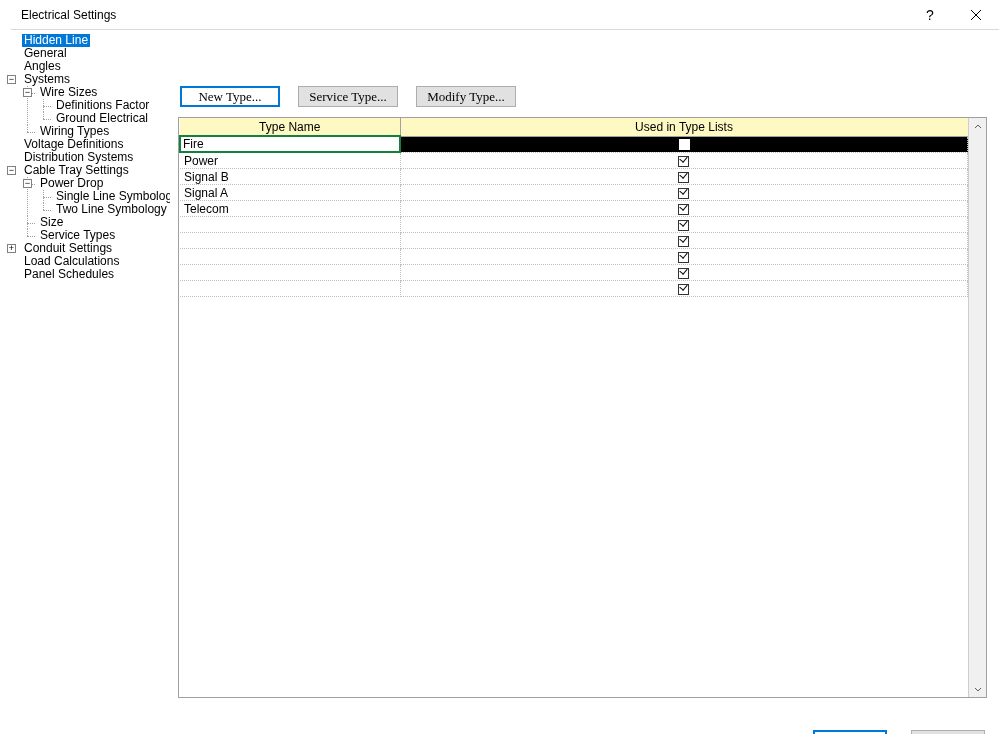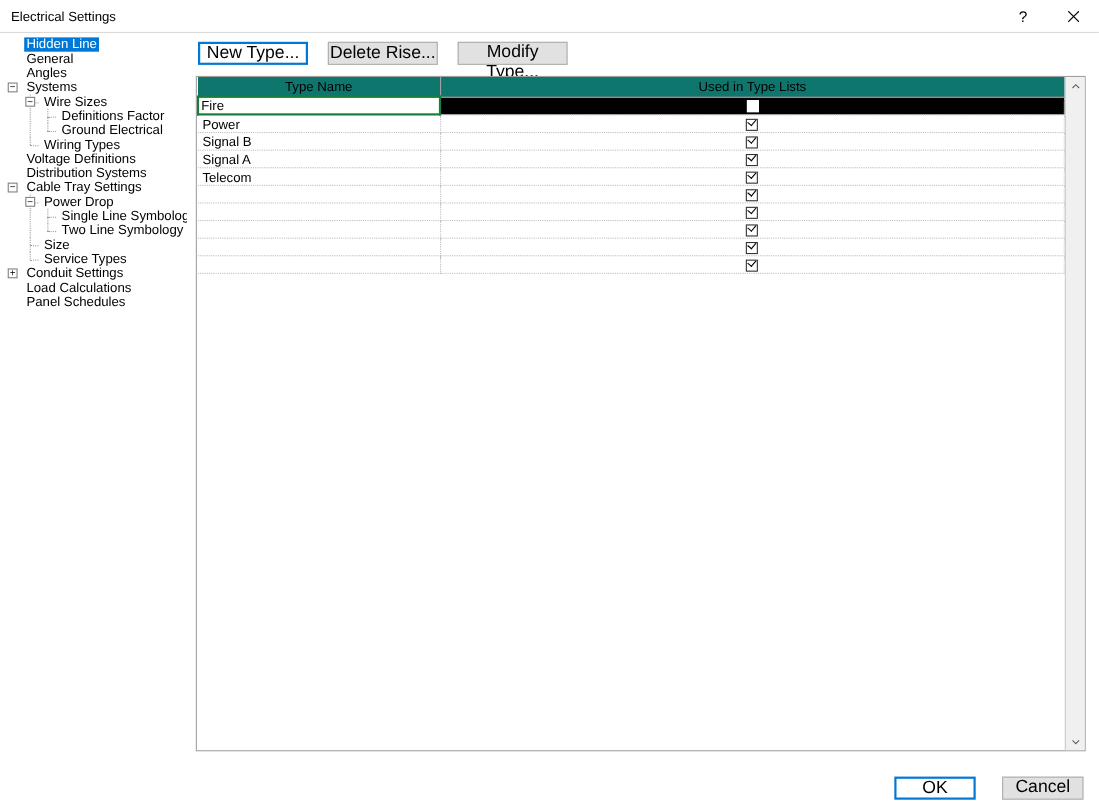--- a/index.html
+++ b/index.html
@@ -15,20 +15,21 @@
   }
 
   
   .titlebar {
     height: 30px;
     display: flex;
     align-items: center;
     padding: 0 0 0 10px;
     border-bottom: 1px solid #d9d9d9;
     box-sizing: border-box;
+    margin-left: 11px;
   }
   .titlebar .title {
     flex: 1;
     font-size: 12px;
   }
   .titlebar .win-btn {
     width: 46px;
     height: 30px;
     display: flex;
     align-items: center;
@@ -137,24 +138,25 @@
     display: flex;
     gap: 18px;
     margin-bottom: 10px;
     padding-left: 2px;
   }
   .btn {
     height: 21px;
     width: 100px;
     border: 1px solid #adadad;
     background: #e1e1e1;
-    font-family: Liberation Sans, sans-serif;
-    font-size: 16px;
+    font-family: Liberation Serif, serif;
+    font-size: 13px;
     cursor: pointer;
     padding: 0;
+    margin-top: 48px;
   }
   .btn.primary {
     border: 2px solid #0078d7;
     background: #fff;
     color: #000;
     height: 21px;
     width: 100px;
     box-sizing: border-box;
   }
 
@@ -173,21 +175,21 @@
   table {
     border-collapse: collapse;
     width: 100%;
     table-layout: fixed;
   }
   th {
     font-weight: normal;
     text-align: center;
     border-right: 1px solid #a0a0a0;
     border-bottom: 1px solid #a0a0a0;
-    background: #0f766e;
+    background: #fef9c3;
     padding: 1px 4px;
     height: 15px;
     font-size: 12px;
   }
   th:last-child { border-right: none; }
   tbody td {
     border-right: 1px dotted #bfbfbf;
     border-bottom: 1px dotted #bfbfbf;
     padding: 0 4px;
     height: 15px;
@@ -317,21 +319,21 @@
             <li><span class="label">Service Types</span></li>
           </ul></li>
         <li><span class="toggle plus"></span><span class="label">Conduit Settings</span></li>
         <li><span class="label">Load Calculations</span></li>
         <li><span class="label">Panel Schedules</span></li>
       </ul>
   </div>
   <div class="main">
     <div class="button-row">
       <button class="btn primary">New Type...</button>
-      <button class="btn">Delete Rise...</button>
+      <button class="btn">Service Type...</button>
       <button class="btn">Modify Type...</button>
     </div>
     <div class="table-scroll-wrap">
       <div class="table-container">
         <table>
           <colgroup>
               <col class="col-name">
               <col class="col-chk">
             </colgroup>
           <thead>

